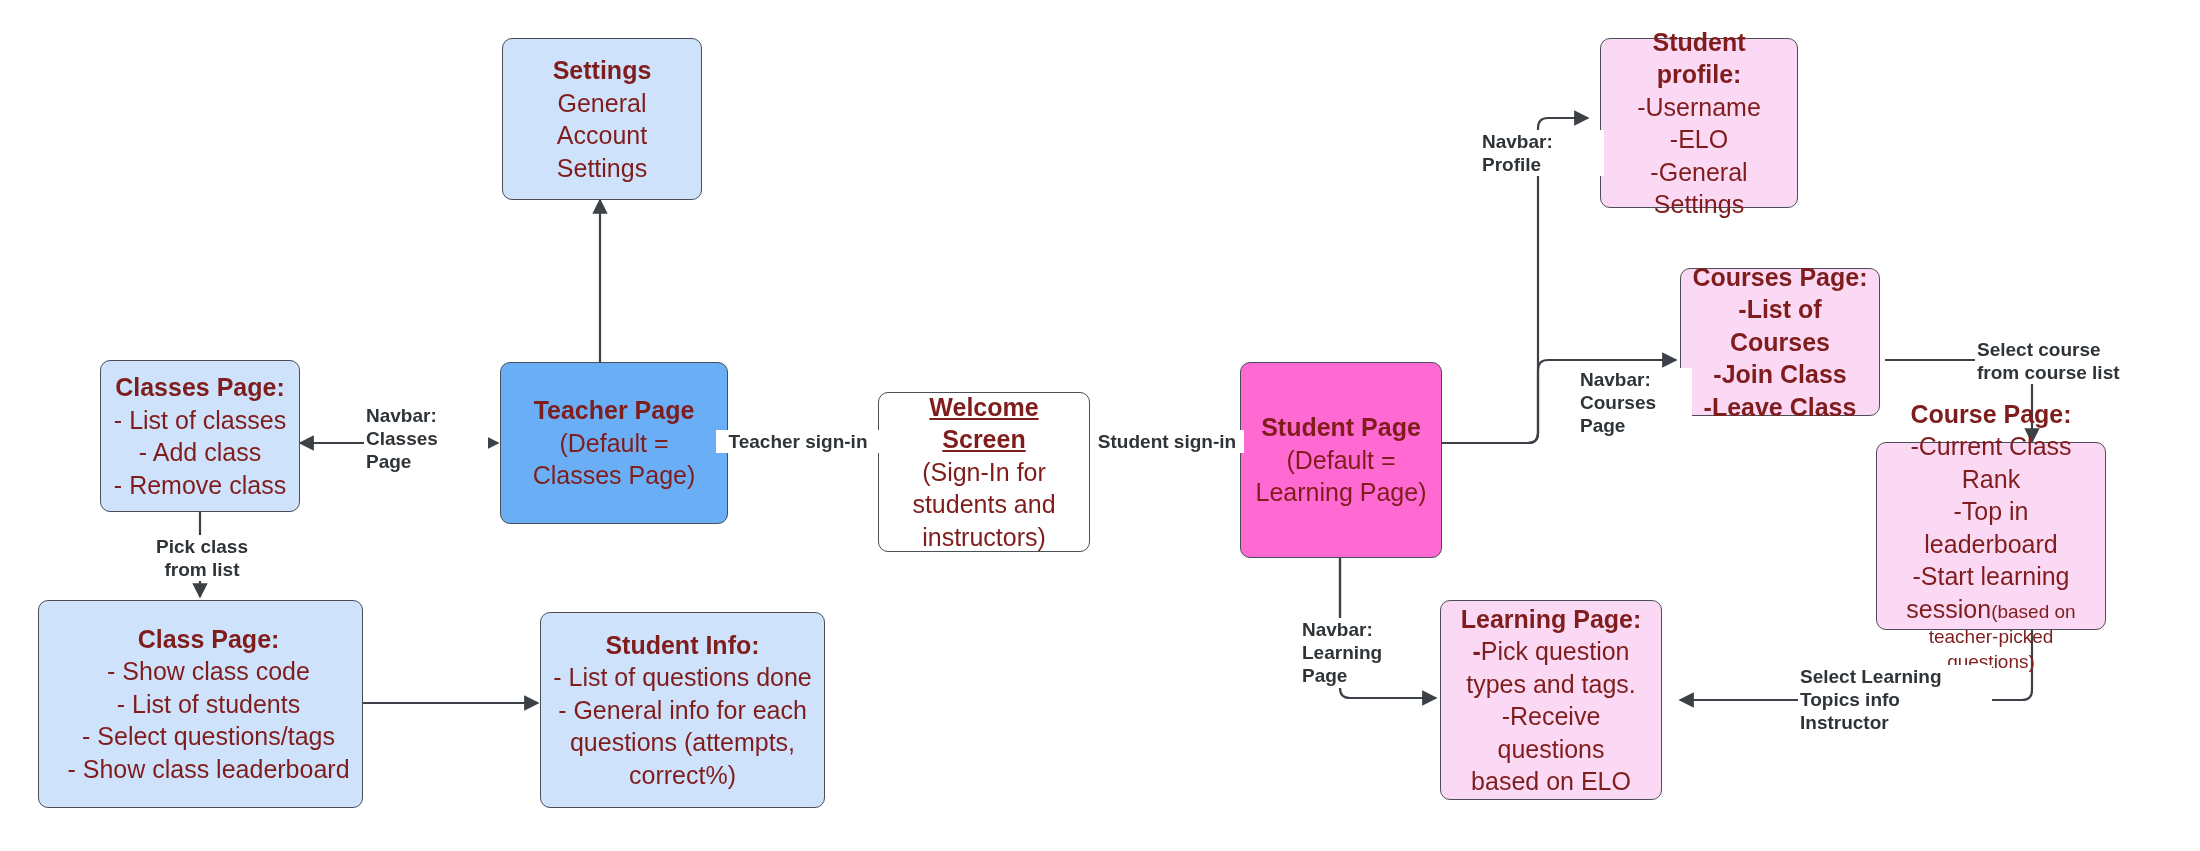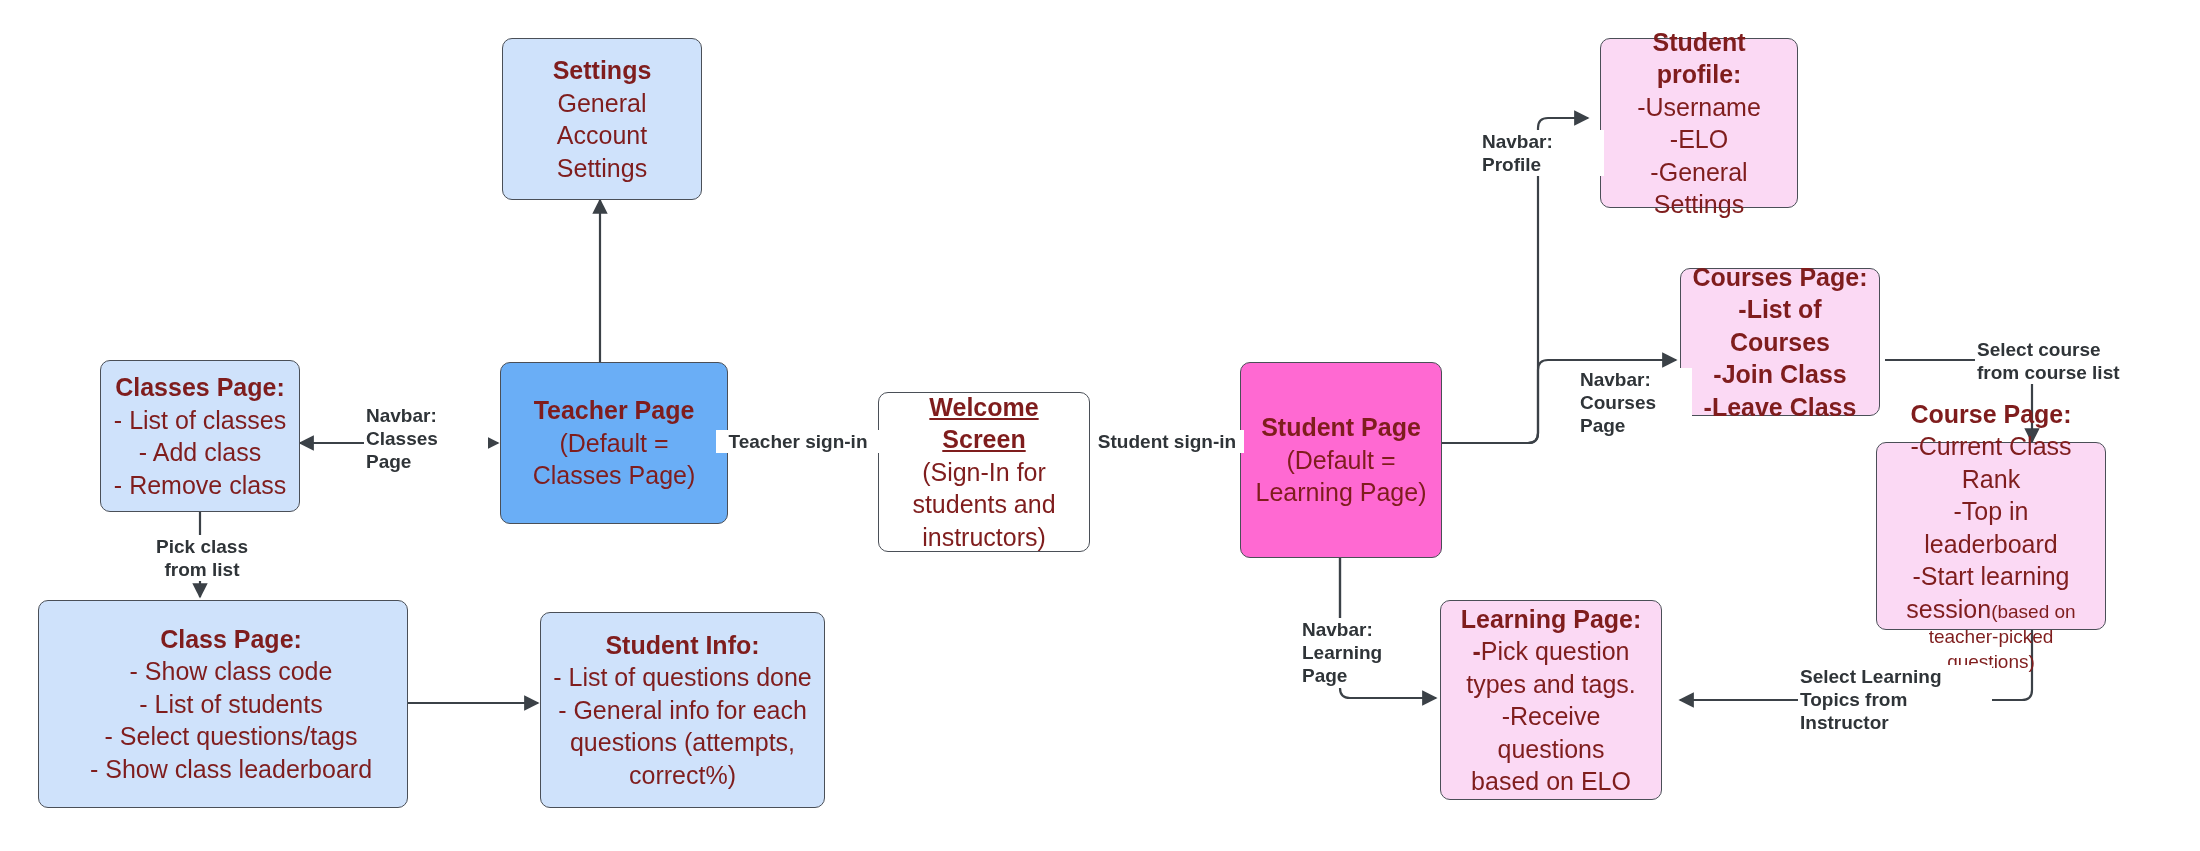--- a/index.html
+++ b/index.html
@@ -146,21 +146,21 @@
   </div>
 
   <div class="node fill-pink" style="left:1240px; top:362px; width:202px; height:196px;">
     <div class="inner">
       <span class="ttl">Student Page</span>
       <span class="ln">(Default =</span>
       <span class="ln">Learning Page)</span>
     </div>
   </div>
 
-  <div class="node fill-light-blue" style="left:38px; top:600px; width:370px; height:208px;padding-left:24px;">
+  <div class="node fill-light-blue" style="left:38px; top:600px; width:325px; height:208px;padding-left:24px;">
     <div class="inner">
       <span class="ttl">Class Page:</span>
       <span class="ln">- Show class code</span>
       <span class="ln">- List of students</span>
       <span class="ln">- Select questions/tags</span>
       <span class="ln">- Show class leaderboard</span>
     </div>
   </div>
 
   <div class="node fill-light-blue" style="left:540px; top:612px; width:285px; height:196px;">
@@ -232,16 +232,16 @@
 Page</div>
 
   <div class="edge-label el-left" style="left:1300px; top:618px; width:125px;">Navbar:
 Learning
 Page</div>
 
   <div class="edge-label el-left" style="left:1975px; top:338px; width:210px;">Select course
 from course list</div>
 
   <div class="edge-label el-left" style="left:1798px; top:665px; width:190px;">Select Learning
-Topics from
+Topics info
 Instructor</div>
 
 </div>
 
 </body></html>

